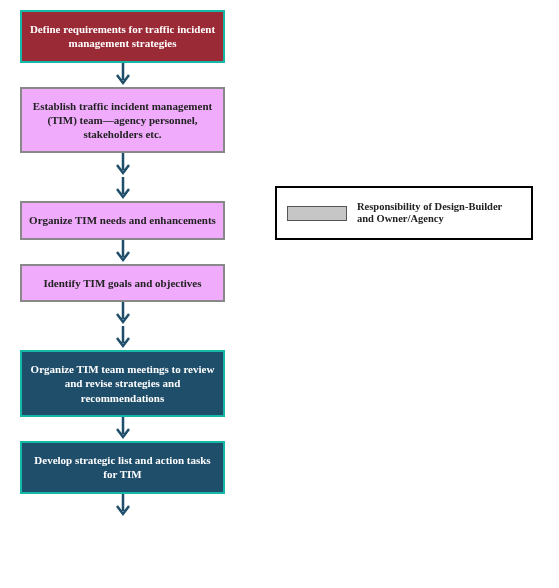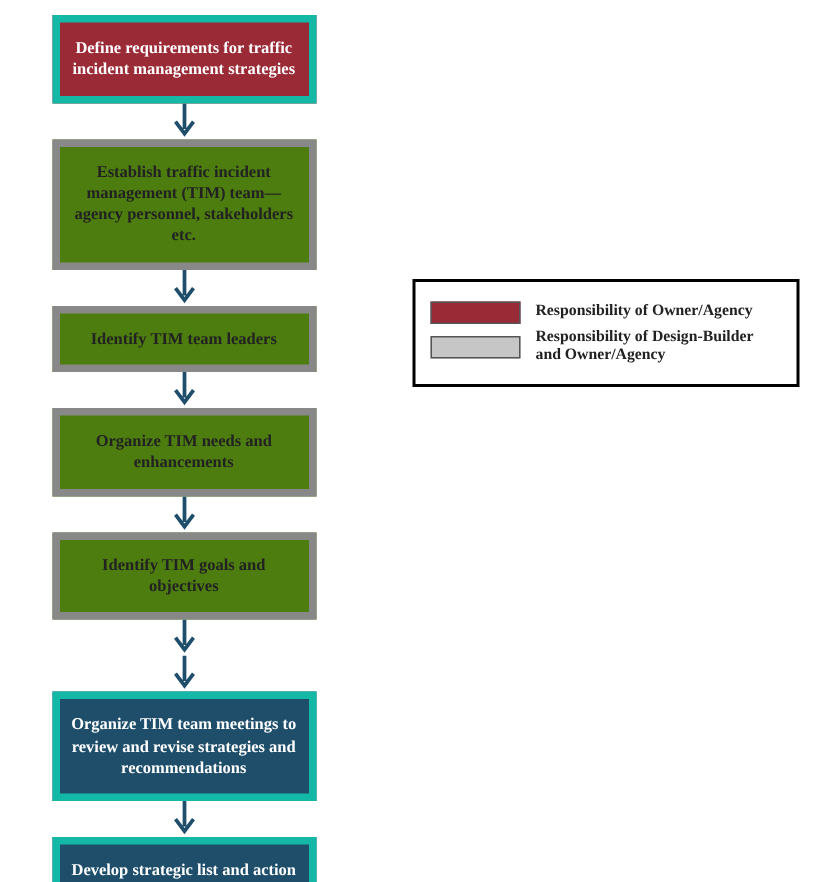--- a/index.html
+++ b/index.html
@@ -11,33 +11,33 @@
     box-sizing: border-box;
     position: relative;
   }
   .flow {
     display: flex;
     flex-direction: column;
     align-items: center;
     width: 215px;
   }
   .box {
-    width: 176px;
-    border: 5px solid #14b8a6;
+    width: 205px;
+    border: 2px solid #14b8a6;
     text-align: center;
     font-weight: bold;
     font-size: 11px;
     line-height: 1.3;
     padding: 10px 6px;
     box-sizing: border-box;
     color: #fff;
   }
   .owner  { background: #9a2a36; }
   .design { background: #1f4e6b; }
-  .shared { background: #4d7c0f; color: #222; border-color: #888; text-align: center; }
+  .shared { background: #f0abfc; color: #222; border-color: #888; text-align: center; }
   .arrow {
     width: 20px;
     height: 24px;
     display: block;
   }
   .legend {
     position: absolute;
     left: 275px;
     top: 186px;
     width: 258px;
@@ -79,23 +79,20 @@
       <path d="M10 0 V17 M4 12 L10 20 L16 12" stroke="#1f4e6b" stroke-width="2.5" fill="none"></path>
     </svg>
 
   <div class="box shared">
     <span>Establish traffic incident management (TIM) team—agency personnel, stakeholders etc.</span>
   </div>
   <svg class="arrow" viewBox="0 0 20 24">
       <path d="M10 0 V17 M4 12 L10 20 L16 12" stroke="#1f4e6b" stroke-width="2.5" fill="none"></path>
     </svg>
 
-  <div class="box shared">
-    <span>Identify TIM team leaders</span>
-  </div>
   <svg class="arrow" viewBox="0 0 20 24">
       <path d="M10 0 V17 M4 12 L10 20 L16 12" stroke="#1f4e6b" stroke-width="2.5" fill="none"></path>
     </svg>
 
   <div class="box shared">
     <span>Organize TIM needs and enhancements</span>
   </div>
   <svg class="arrow" viewBox="0 0 20 24">
       <path d="M10 0 V17 M4 12 L10 20 L16 12" stroke="#1f4e6b" stroke-width="2.5" fill="none"></path>
     </svg>
@@ -122,20 +119,16 @@
     <span>Develop strategic list and action tasks for TIM</span>
   </div>
   <svg class="arrow" viewBox="0 0 20 24">
       <path d="M10 0 V17 M4 12 L10 20 L16 12" stroke="#1f4e6b" stroke-width="2.5" fill="none"></path>
     </svg>
 
 </div>
 
 <div class="legend">
   <div class="legend-row">
-    <div class="swatch sw-owner"></div>
-    <div class="legend-label">Responsibility of Owner/Agency</div>
-  </div>
-  <div class="legend-row">
     <div class="swatch sw-shared"></div>
     <div class="legend-label">Responsibility of Design-Builder and Owner/Agency</div>
   </div>
 </div>
 
 </body></html>

